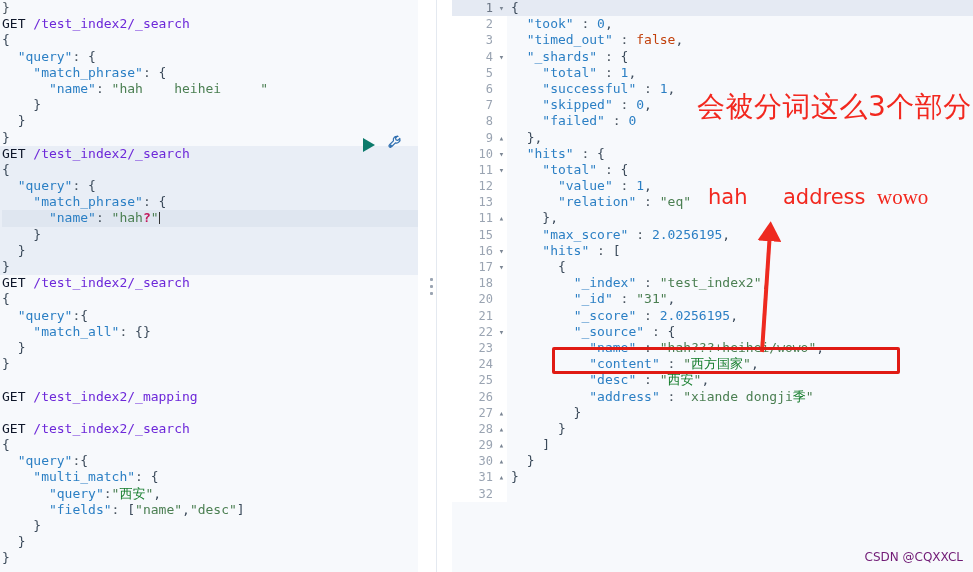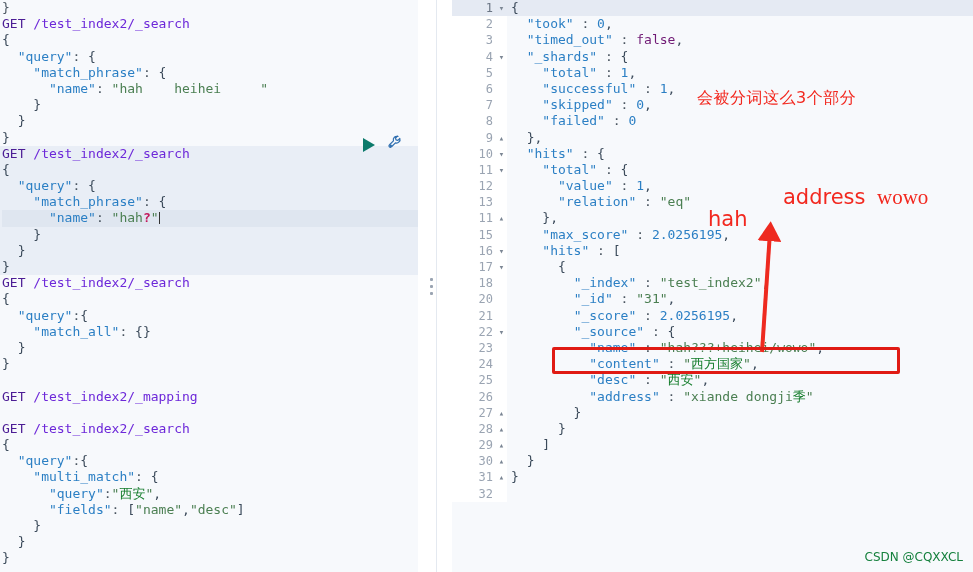--- a/index.html
+++ b/index.html
@@ -21,21 +21,21 @@
     position:relative;
     padding:0 0 0 2px;
     white-space:pre;
     font-size:13.0px;
     line-height:16.2px;
     color:#3b4a5a;
   }
   .code-block.active{background:#e9eef6;}
   .code-line{position:relative;height:16.2px;white-space:pre;}
   .code-line.cursor-line{background:#dfe6f0;}
-  .tok-method{color:#4c1d95;}
+  .tok-method{color:#0f172a;}
   .tok-url{color:#6d28d9;}
   .tok-key{color:#2b7fc4;}
   .tok-str{color:#4b7f52;}
   .tok-punct{color:#4a5560;}
   .tok-cn{color:#157d2c;margin-top:24px;}
   .tok-q{color:#c2185b;font-weight:bold;}
   .caret{
     display:inline-block;width:1px;height:12px;
     background:#333;vertical-align:-2px;
   }
@@ -74,31 +74,31 @@
     width:11px;flex:0 0 11px;text-align:center;color:#7b8694;font-size:9px;
     background:#ffffff;line-height:16.2px;
   }
   .resp-row.first .fold{background:#e5eaf3;}
   .code{flex:1;white-space:pre;color:#3b4a5a;padding-left:4px;}
 
   
   .overlay{position:absolute;left:0;top:0;width:973px;height:572px;pointer-events:none;}
   .anno-cn{
     position:absolute;color:#f2281f;font-family:"DejaVu Sans","Liberation Sans",sans-serif;
-    font-size:16px;letter-spacing:0.5px;white-space:nowrap;
+    font-size:28px;letter-spacing:0.5px;white-space:nowrap;
   }
   .anno-term{
     position:absolute;color:#f2281f;font-family:"DejaVu Sans","Liberation Sans",sans-serif;
     font-size:21px;white-space:nowrap;
   }
   .hl-box{
     position:absolute;border:3px solid #e01b14;border-radius:2px;
   }
   .watermark{
-    position:absolute;right:10px;bottom:8px;color:#15803d;
+    position:absolute;right:10px;bottom:8px;color:#701a75;
     font-family:"DejaVu Sans","Liberation Sans",sans-serif;font-size:12px;
   }
 </style>
 </head>
 <body>
 
 <div id="app">
 
   <div class="left-pane">
     <div id="editor-body">
@@ -138,21 +138,21 @@
           <span class="code">{</span>
         </div>
         <div class="resp-row">
           <span class="gutter">2</span>
           <span class="fold"></span>
           <span class="code">  <span class="tok-key">"took"</span><span class="tok-punct"> :</span> <span style="color:#2b7fc4">0</span>,</span>
         </div>
         <div class="resp-row">
           <span class="gutter">3</span>
           <span class="fold"></span>
-          <span class="code">  <span class="tok-key">"timed_out"</span><span class="tok-punct"> :</span> <span style="color:#701a75">false</span>,</span>
+          <span class="code">  <span class="tok-key">"timed_out"</span><span class="tok-punct"> :</span> <span style="color:#c2410c">false</span>,</span>
         </div>
         <div class="resp-row">
           <span class="gutter">4</span>
           <span class="fold">▾</span>
           <span class="code">  <span class="tok-key">"_shards"</span><span class="tok-punct"> :</span> {</span>
         </div>
         <div class="resp-row">
           <span class="gutter">5</span>
           <span class="fold"></span>
           <span class="code">    <span class="tok-key">"total"</span><span class="tok-punct"> :</span> <span style="color:#2b7fc4">1</span>,</span>
@@ -286,21 +286,21 @@
           <span class="gutter">32</span>
           <span class="fold"></span>
           <span class="code">&nbsp;</span>
         </div>
       </div>
   </div>
 
   <div class="overlay">
     <div class="anno-cn" style="left:697px;top:88px;">会被分词这么3个部分</div>
 
-    <div class="anno-term" style="left:708px;top:185px;margin-top:22px;">hah</div>
+    <div class="anno-term" style="left:708px;top:185px;">hah</div>
     <div class="anno-term" style="left:783px;top:185px;">address</div>
     <div class="anno-term" style="left:877px;top:185px;font-family:Liberation Serif, serif;">wowo</div>
 
     <svg class="overlay" style="position:absolute;left:0;top:0;" width="973" height="572">
       <defs>
         <marker id="arrowhead" markerWidth="5" markerHeight="6" refX="2.3" refY="3" orient="auto">
           <polygon points="0,0 5,3 0,6" fill="#ee2a20"></polygon>
         </marker>
       </defs>
       <line x1="762" y1="352" x2="770" y2="232" stroke="#ee2a20" stroke-width="4" marker-end="url(#arrowhead)"></line>

